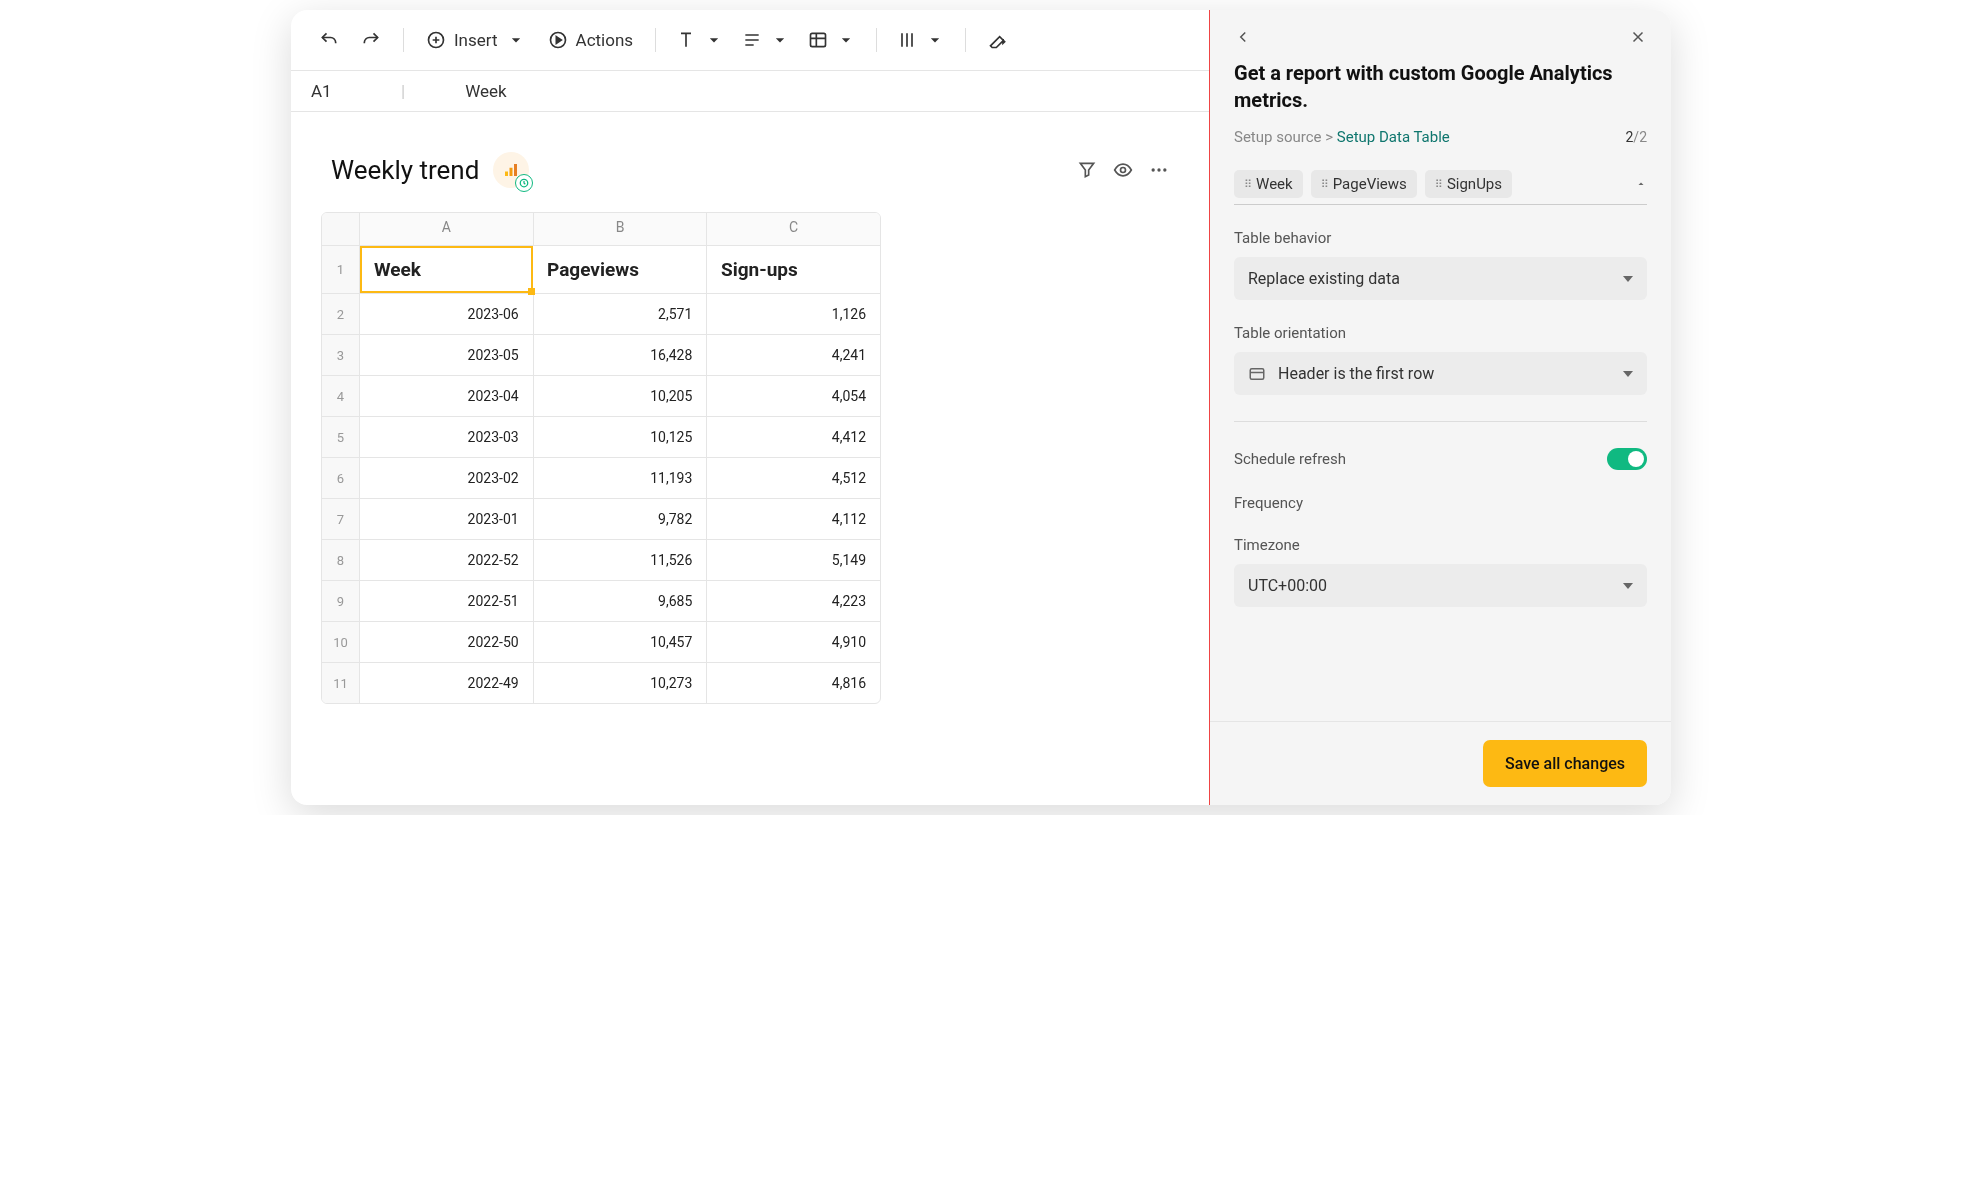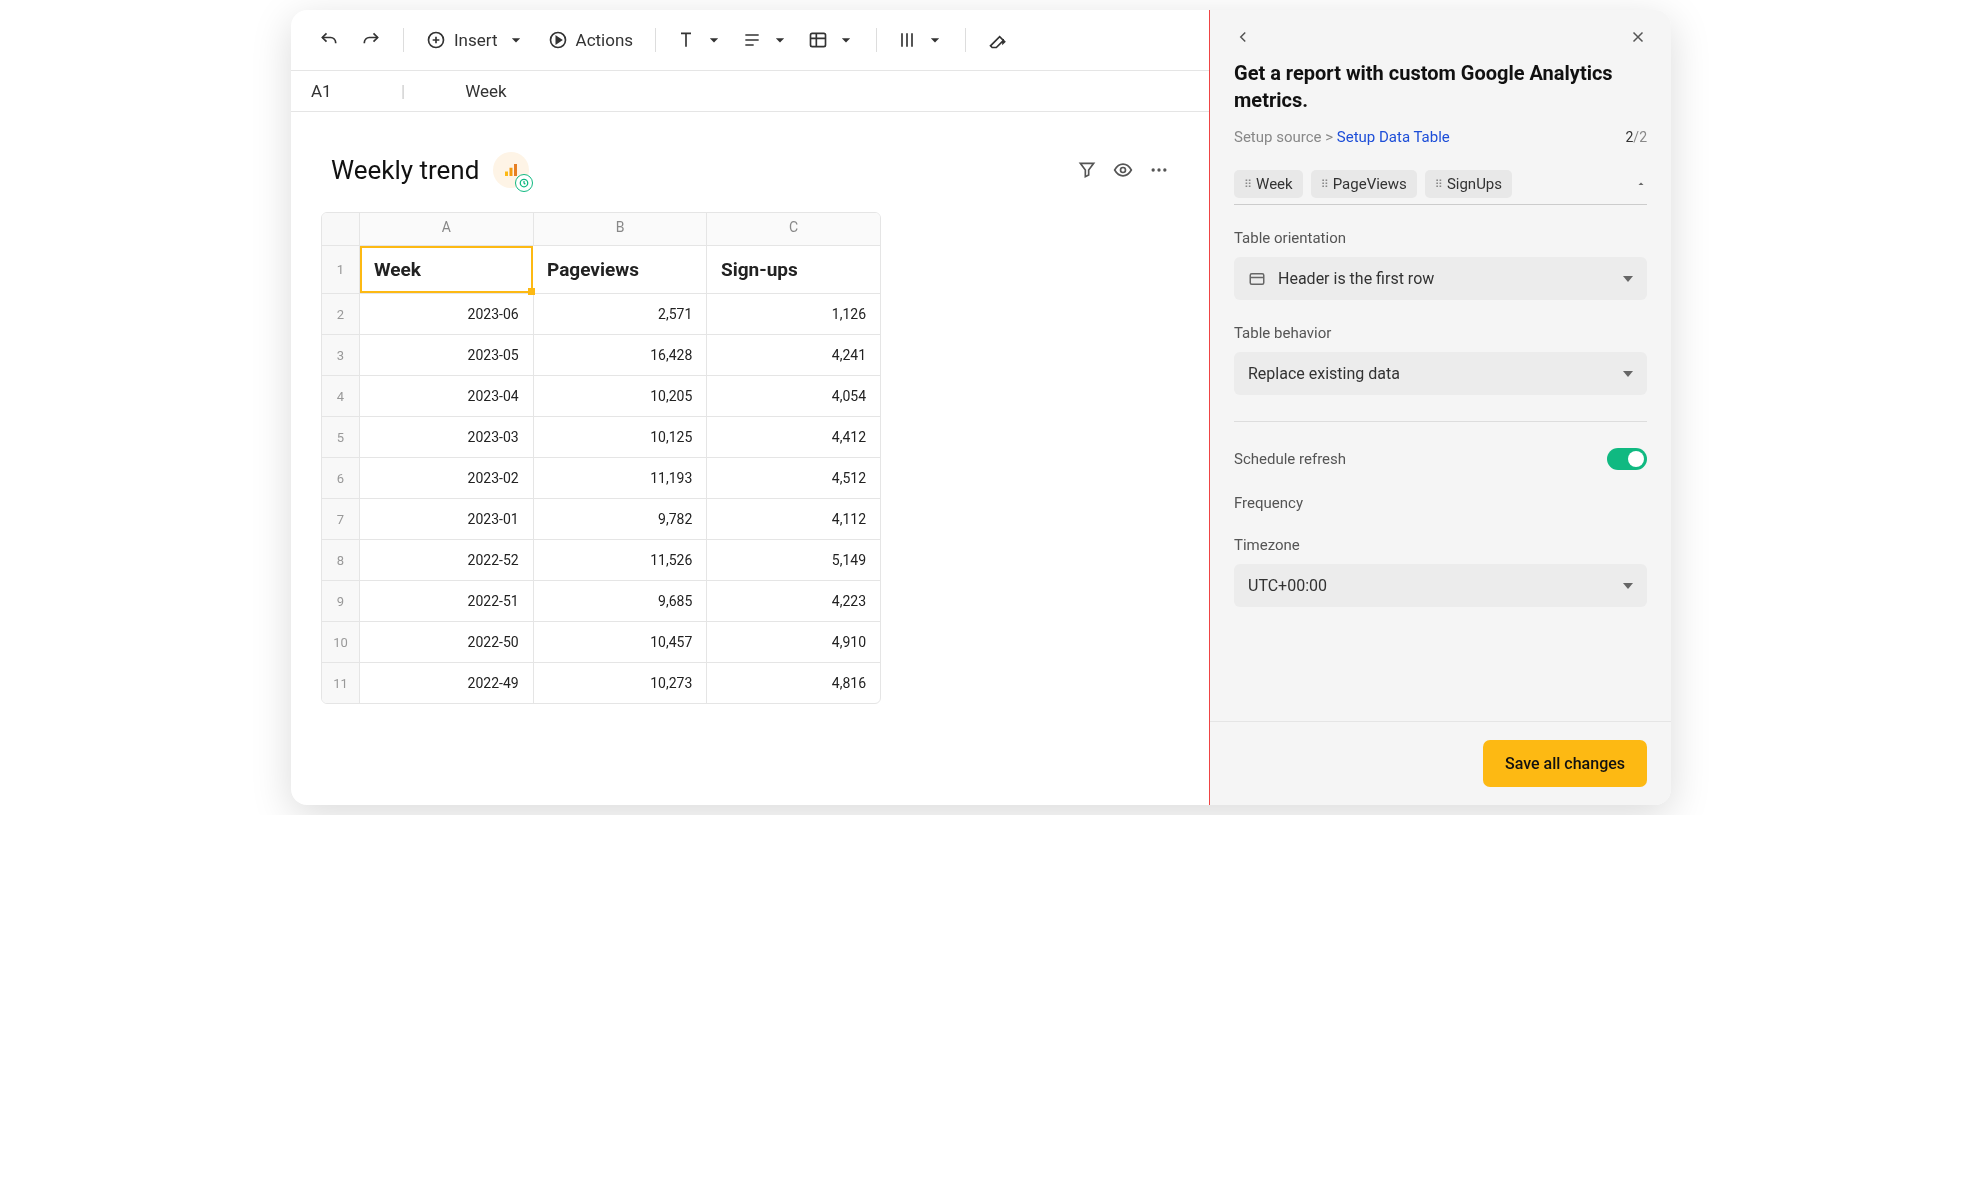--- a/index.html
+++ b/index.html
@@ -37,21 +37,21 @@
 .header-row .cell{font-weight:700;font-size:19px;text-align:left}
 .cell.selected{border:2px solid #FDB913;outline:none;padding:10px 12px;position:relative}
 .cell.selected::after{content:"";position:absolute;bottom:-4px;right:-4px;width:7px;height:7px;background:#FDB913}
 .side{width:462px;background:#f5f5f5;border-left:1px solid #ef4444;display:flex;flex-direction:column}
 .side-head{padding:18px 24px 14px;position:relative}
 .side-nav{display:flex;justify-content:space-between;margin-bottom:14px}
 .side-nav svg{width:18px;height:18px;cursor:pointer;color:#555}
 .side-title{font-size:20px;font-weight:700;color:#111;line-height:1.35}
 .breadcrumb{display:flex;align-items:center;justify-content:space-between;padding:0 24px 14px;font-size:15px}
 .bc-path{color:#888}
-.bc-path .current{color:#1d4ed8}
+.bc-path .current{color:#0f766e}
 .bc-step{color:#888;font-size:14px}
 .bc-step .cur{color:#333}
 .side-body{flex:1;overflow:auto;padding:4px 24px 16px}
 .pills{display:flex;gap:8px;padding:6px 0;border-bottom:1px solid #ccc;align-items:center}
 .pill{background:#e8e8e8;border-radius:5px;padding:5px 10px;font-size:15px;color:#333;display:flex;align-items:center;gap:6px}
 .pill-handle{color:#888;font-size:11px;letter-spacing:-2px}
 .pills-chev{margin-left:auto;color:#666}
 .pills-chev svg{width:12px;height:12px}
 .section{margin-top:24px}
 .section-label{font-size:15px;color:#555;margin-bottom:10px}
@@ -297,34 +297,34 @@
           <div class="pill">
             <span class="pill-handle">⠿</span>
             <span>SignUps</span>
           </div>
           <div class="pills-chev"><svg viewBox="0 0 24 24" fill="currentColor">
               <path d="M7 14l5-5 5 5z"></path>
             </svg></div>
       </div>
 
       <div class="section">
-        <div class="section-label">Table orientation</div>
-        <div class="dropdown">
-          <svg viewBox="0 0 24 24" fill="none" stroke="currentColor" stroke-width="2">
-              <rect x="3" y="5" width="18" height="14" rx="2"></rect>
-              <path d="M3 10h18"></path>
-            </svg>
-          <span>Header is the first row</span>
-        </div>
-      </div>
-
-      <div class="section">
         <div class="section-label">Table behavior</div>
         <div class="dropdown">
           <span>Replace existing data</span>
+        </div>
+      </div>
+
+      <div class="section">
+        <div class="section-label">Table orientation</div>
+        <div class="dropdown">
+          <svg viewBox="0 0 24 24" fill="none" stroke="currentColor" stroke-width="2">
+              <rect x="3" y="5" width="18" height="14" rx="2"></rect>
+              <path d="M3 10h18"></path>
+            </svg>
+          <span>Header is the first row</span>
         </div>
       </div>
 
       <div class="divider"></div>
 
       <div class="toggle-row">
         <span class="toggle-label">Schedule refresh</span>
         <div class="toggle"></div>
       </div>
 

